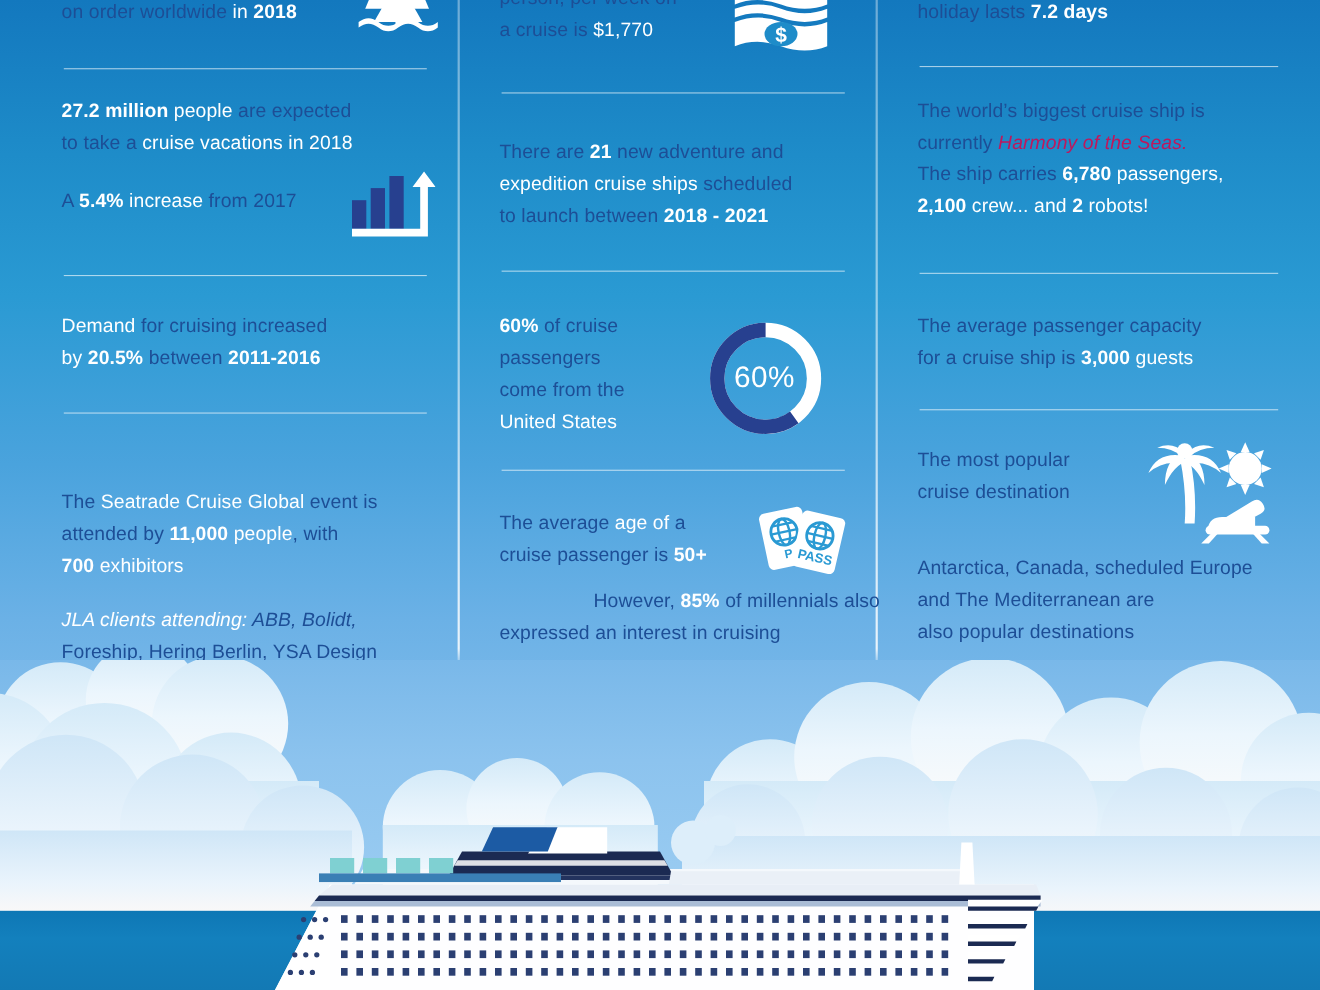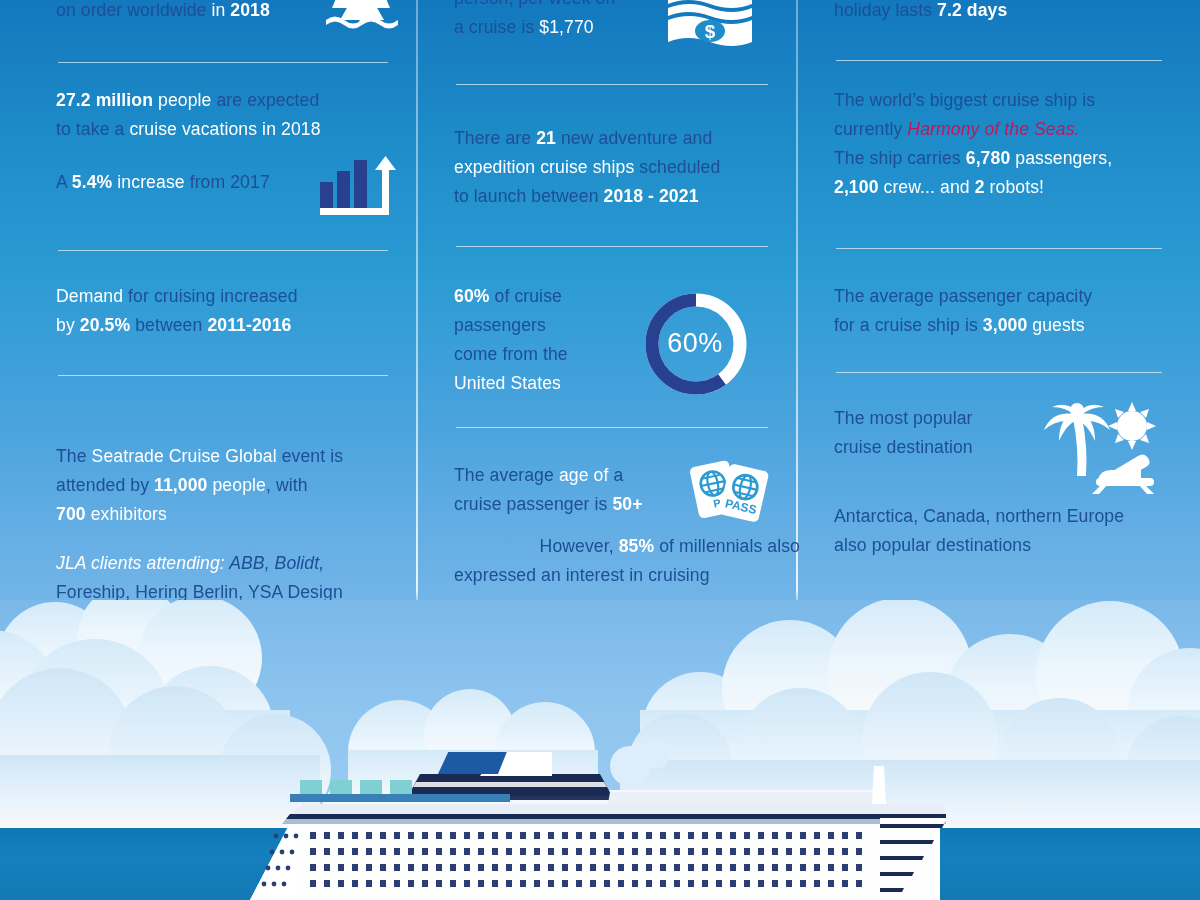--- a/index.html
+++ b/index.html
@@ -303,21 +303,24 @@
     <div class="hr" style="position:absolute;top:372px;left:2px;width:326px;"></div>
 
     <div class="fact" style="position:absolute;top:404px;left:0;width:350px;">
       <p>
         <span>The most popular</span>
       </p>
       <p>
         <span>cruise destination</span>
       </p>
       <p style="margin-top:40px;">
-        <span>Antarctica, Canada, northern Europe</span>
+        <span>Antarctica, Canada, scheduled Europe</span>
+      </p>
+      <p>
+        <span>and The Mediterranean are</span>
       </p>
       <p>
         <span>also popular destinations</span>
       </p>
 
       <svg class="icon" style="left:206px;top:-10px;" width="130" height="104" viewBox="0 0 130 104">
 
         <g fill="#ffffff">
           <circle cx="92" cy="32" r="15"></circle>
           <path d="M92 8 l4 9 l-8 0 Z"></path>

